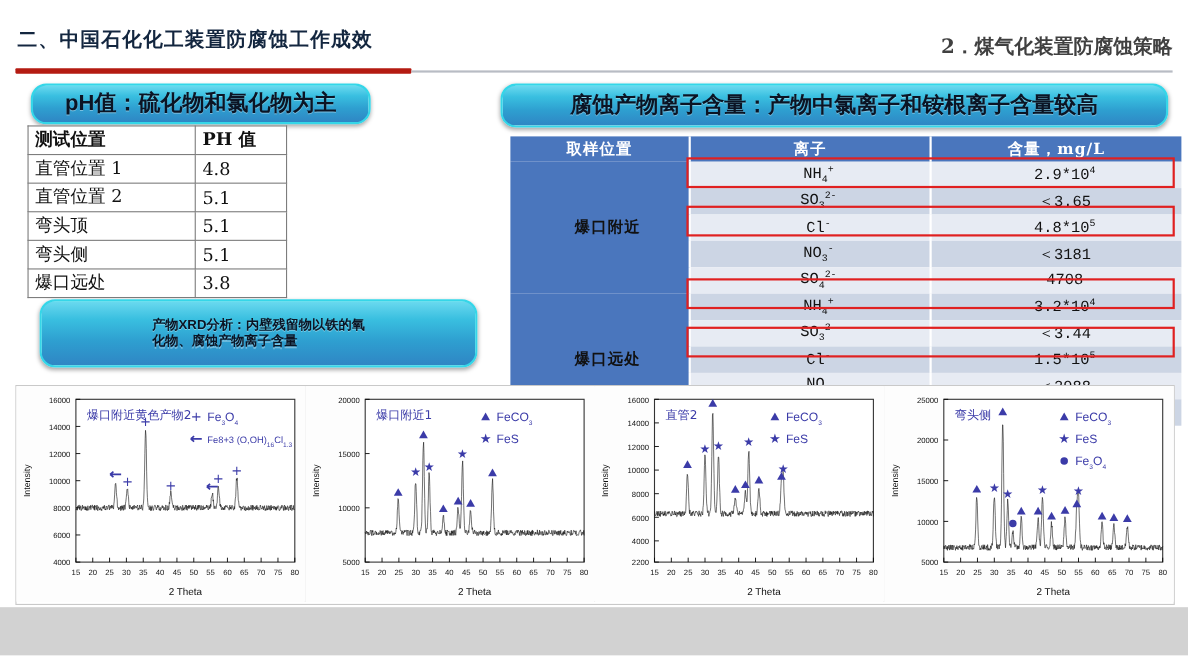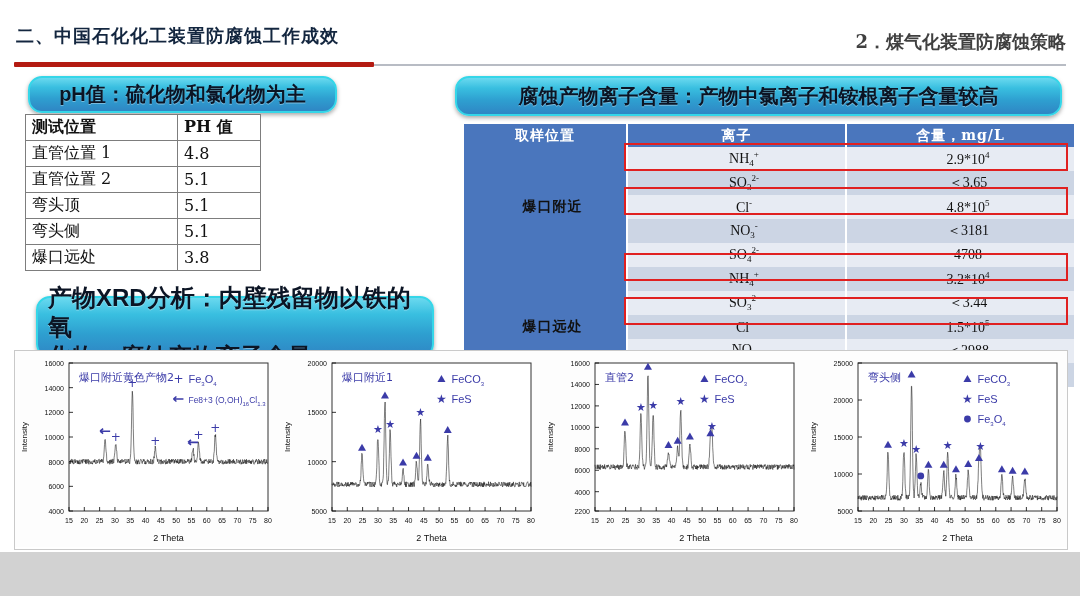--- a/index.html
+++ b/index.html
@@ -39,21 +39,21 @@
     position:absolute;border:2px solid #35d6e8;border-radius:14px;
     background:linear-gradient(180deg,#6ad9ef 0%,#39bfe0 28%,#2e9fd0 62%,#2f86c4 100%);
     box-shadow:0 2px 4px rgba(0,0,0,.35);
     color:#0b1424;font-weight:bold;
     display:flex;align-items:center;justify-content:center;
     text-align:center;line-height:1.22;
     text-shadow:0 1px 0 rgba(255,255,255,.35);
   }
   #ph-banner{left:28px;top:76px;width:305px;height:33px;font-size:20px;}
   #ion-banner{left:455px;top:76px;width:603px;height:36px;font-size:20px;}
-  #xrd-banner{left:36px;top:296px;width:398px;height:62px;font-size:24px;padding:0 10px;box-sizing:border-box;}
+  #xrd-banner{left:36px;top:272px;width:398px;height:62px;font-size:12px;padding:0 10px;box-sizing:border-box;}
   #xrd-banner .bt{display:block;text-align:left;width:100%;}
 
   
   .ph-table{
     position:absolute;left:25px;top:114px;
     width:236px;border-collapse:collapse;
     font-family:"DejaVu Serif","Liberation Serif",serif;
     font-size:16px;color:#111;background:#fff;
   }
   .ph-table td,.ph-table th{
@@ -68,21 +68,21 @@
   .ion-table{width:600px;border-collapse:collapse;table-layout:fixed;}
   .ion-table th{
     background:#4a76bd;color:#fff;font-weight:bold;
     font-family:"DejaVu Serif","Liberation Serif",serif;
     font-size:14px;height:21px;border-right:2px solid #fff;
     letter-spacing:1px;
   }
   .ion-table th:last-child{border-right:none;}
   .ion-table td{
     height:22px;font-size:14px;color:#111;text-align:center;
-    font-family:Liberation Serif, serif;
+    font-family:Liberation Mono, monospace;
     border-right:2px solid #fff;
     padding-left:16px;
   }
   .ion-table td:last-child{border-right:none;}
   .ion-loc{
     background:#4a76bd;color:#fff;font-weight:bold;font-size:16px;
     font-family:"DejaVu Serif","Liberation Serif",serif;letter-spacing:1px;
     border-right:2px solid #fff;
   }
   .band-a{background:#e7ebf3;}

